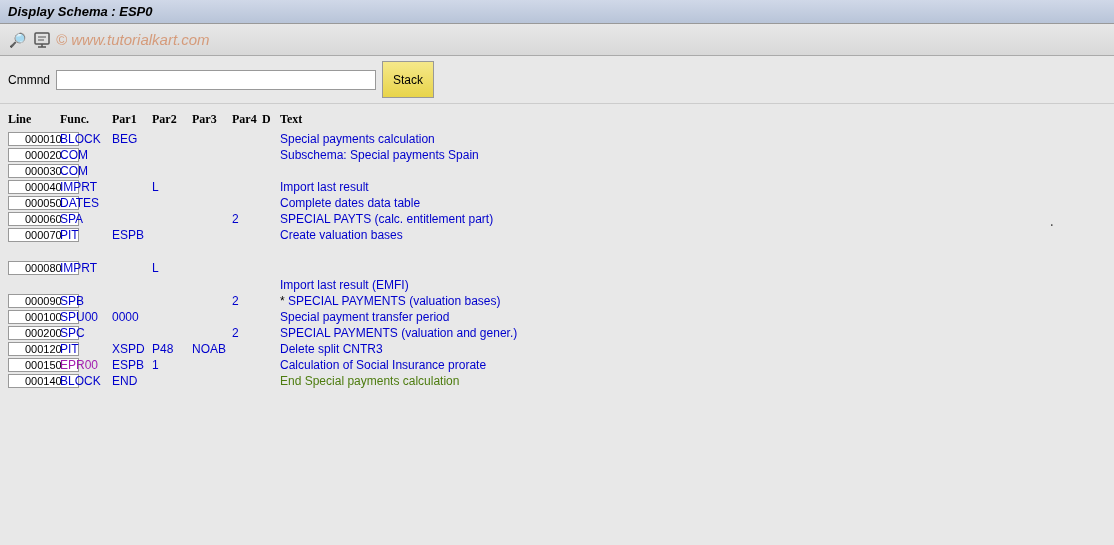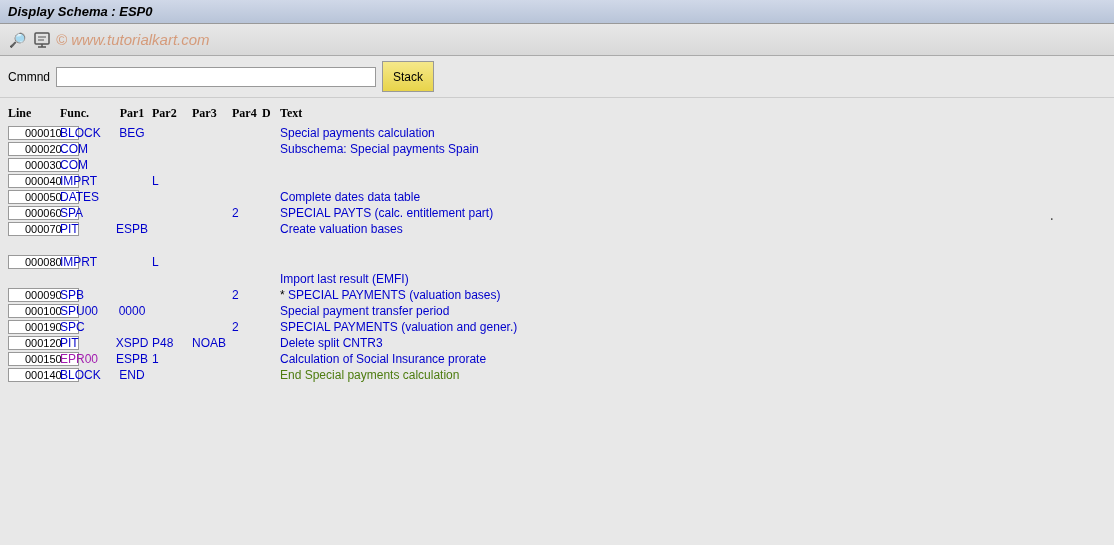--- a/index.html
+++ b/index.html
@@ -70,21 +70,21 @@
       background: #fff;
       font-size: 12px;
       padding: 1px 3px;
     }
     .stack-button {
       background: linear-gradient(to bottom, #f5e88a, #e8d44a);
       border: 1px solid #999;
       padding: 2px 10px;
       font-size: 12px;
       cursor: pointer;
-      height: 31px;
+      height: 37px;
     }
 
     
     .main-content {
       background: #e8e8e8;
       padding: 6px 8px;
     }
 
     
     .table-header {
@@ -103,21 +103,21 @@
       display: flex;
       align-items: center;
       padding: 1px 0;
       font-size: 12px;
       color: #0000cc;
     }
 
     
     .col-line { width: 52px; flex-shrink: 0; }
     .col-func { width: 52px; flex-shrink: 0; }
-    .col-par1 { width: 40px; flex-shrink: 0; text-align: center; }
+    .col-par1 { width: 40px; flex-shrink: 0; }
     .col-par2 { width: 40px; flex-shrink: 0; }
     .col-par3 { width: 40px; flex-shrink: 0; }
     .col-par4 { width: 30px; flex-shrink: 0; }
     .col-d    { width: 18px; flex-shrink: 0; }
     .col-text { flex: 1; }
 
     .line-box {
       border: 1px solid #999;
       background: #fff;
       padding: 0 16px;
@@ -223,20 +223,21 @@
       <div class="table-row">
     <div class="col-line">
       <span class="line-box">000040</span>
     </div>
     <div class="col-func" style="color:#0000cc;">IMPRT</div>
     <div class="col-par1" style="color:#0000cc;"></div>
     <div class="col-par2" style="color:#0000cc;">L</div>
     <div class="col-par3" style="color:#0000cc;"></div>
     <div class="col-par4" style="color:#0000cc;"></div>
     <div class="col-d" style="color:#0000cc;"></div>
+    <div class="col-text" style="color:#0000cc;">Import last result</div>
   </div>
       <div class="table-row">
     <div class="col-line">
       <span class="line-box">000050</span>
     </div>
     <div class="col-func" style="color:#0000cc;">DATES</div>
     <div class="col-par1" style="color:#0000cc;"></div>
     <div class="col-par2" style="color:#0000cc;"></div>
     <div class="col-par3" style="color:#0000cc;"></div>
     <div class="col-par4" style="color:#0000cc;"></div>
@@ -298,21 +299,21 @@
     <div class="col-func" style="color:#0000cc;">SPU00</div>
     <div class="col-par1" style="color:#0000cc;">0000</div>
     <div class="col-par2" style="color:#0000cc;"></div>
     <div class="col-par3" style="color:#0000cc;"></div>
     <div class="col-par4" style="color:#0000cc;"></div>
     <div class="col-d" style="color:#0000cc;"></div>
     <div class="col-text" style="color:#0000cc;">Special payment transfer period</div>
   </div>
       <div class="table-row">
     <div class="col-line">
-      <span class="line-box">000190</span>
+      <span class="line-box">000200</span>
     </div>
     <div class="col-func" style="color:#0000cc;">SPC</div>
     <div class="col-par1" style="color:#0000cc;"></div>
     <div class="col-par2" style="color:#0000cc;"></div>
     <div class="col-par3" style="color:#0000cc;"></div>
     <div class="col-par4" style="color:#0000cc;">2</div>
     <div class="col-d" style="color:#0000cc;"></div>
     <div class="col-text" style="color:#0000cc;">SPECIAL PAYMENTS (valuation and gener.)</div>
   </div>
       <div class="table-row">

